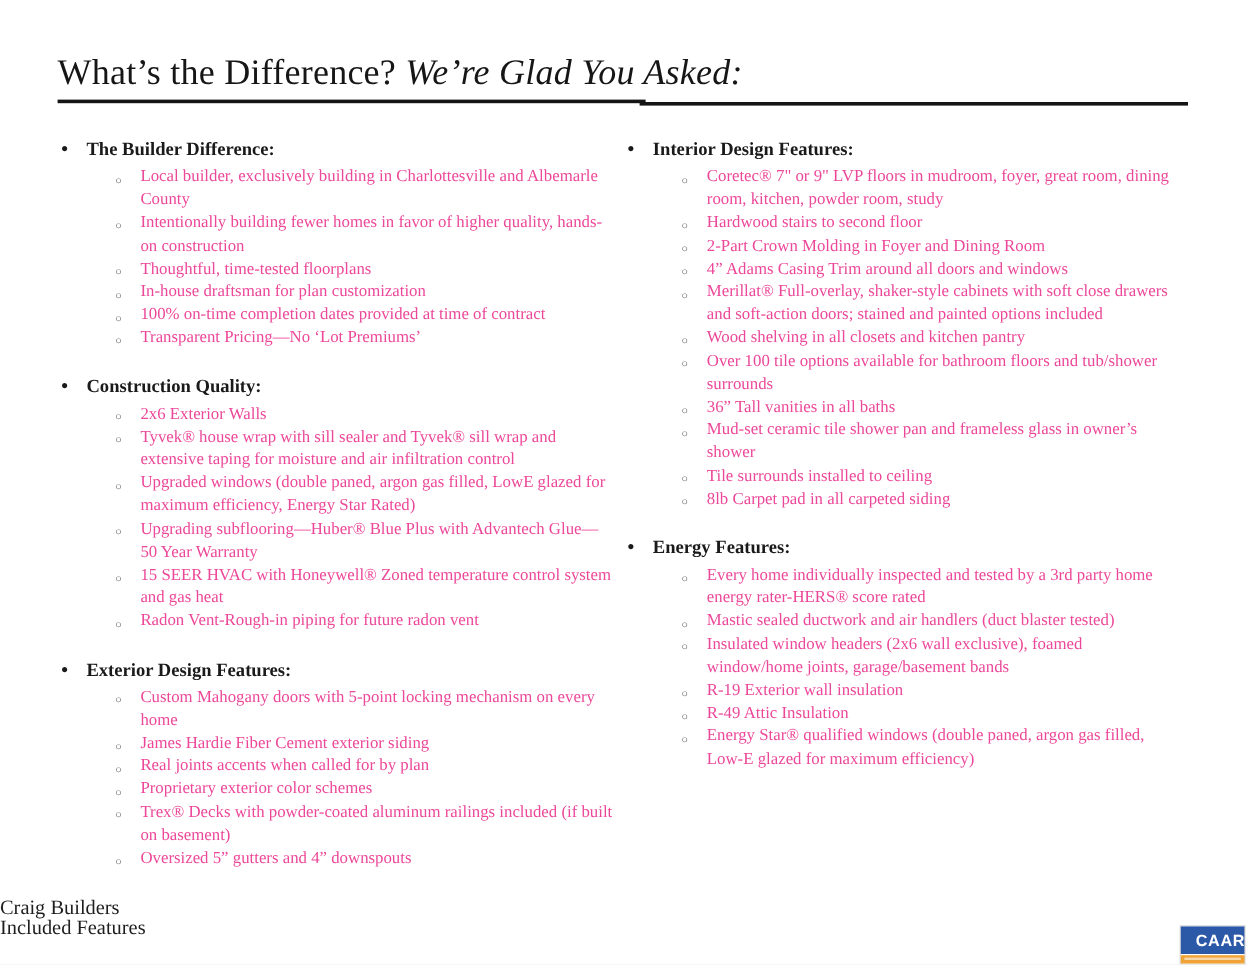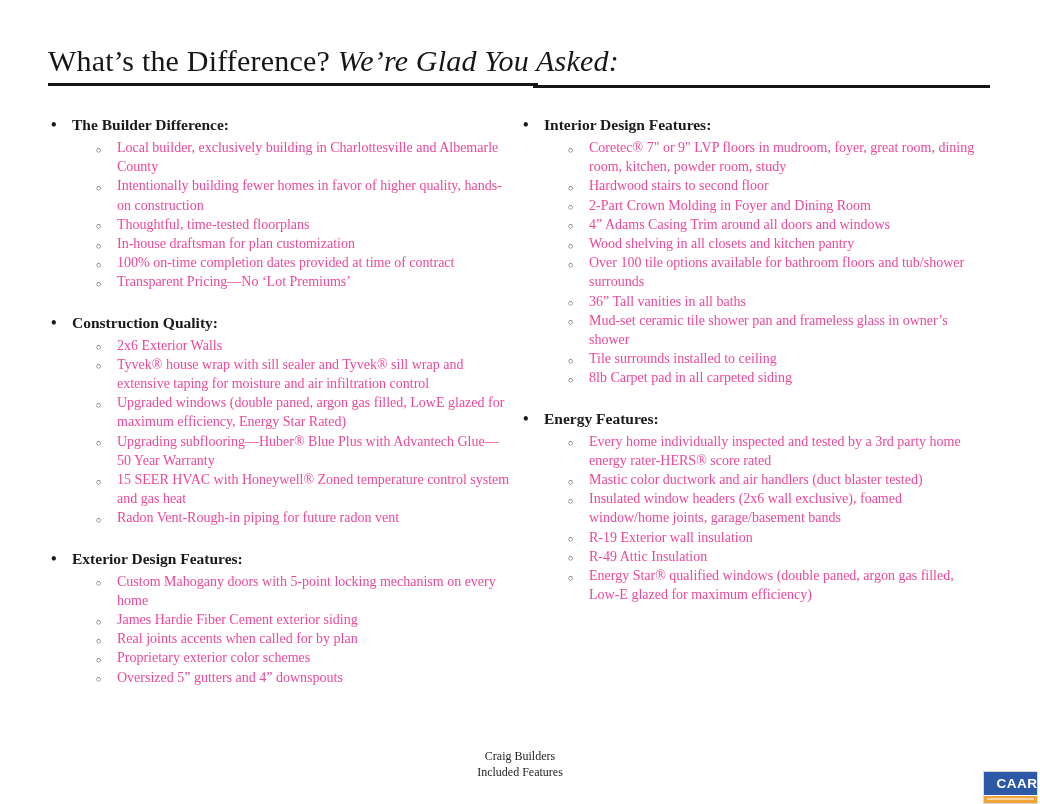--- a/index.html
+++ b/index.html
@@ -37,22 +37,22 @@
   li.sub-item{
     position:relative;padding-left:21px;margin-left:48px;max-width:395px;
     font-size:14px;line-height:19.2px;color:#ec4899;
   }
   li.sub-item::before{
     content:"\25CB";position:absolute;left:0;top:2.5px;font-size:9px;color:#333;
   }
 
   
   .doc-footer{
-    position:absolute;left:0;right:0;bottom:24px;text-align:center;
-    font-size:12px;line-height:15.5px;color:#1e1e1e;
+    position:absolute;left:0;right:0;bottom:24px;
+    font-size:17px;line-height:15.5px;color:#1e1e1e;
   }
 
   
   .caar{
     position:absolute;right:3px;bottom:1px;width:53px;height:31px;
     display:flex;flex-direction:column;box-shadow:0 0 0 1px #d9d9d9;
   }
   .caar-blue{
     flex:1 1 auto;display:flex;align-items:center;justify-content:center;
     font-family:"Liberation Sans", sans-serif;font-weight:bold;font-size:13.5px;
@@ -98,45 +98,47 @@
             <li class="sub-item">Radon Vent-Rough-in piping for future radon vent</li>
           </ul>
         </div>
         <div class="section">
           <div class="sec-heading">Exterior Design Features:</div>
           <ul class="sub-list">
             <li class="sub-item">Custom Mahogany doors with 5-point locking mechanism on every home</li>
             <li class="sub-item">James Hardie Fiber Cement exterior siding</li>
             <li class="sub-item">Real joints accents when called for by plan</li>
             <li class="sub-item">Proprietary exterior color schemes</li>
+            <li class="sub-item">Trex® Decks with powder-coated aluminum railings included (if built on basement)</li>
             <li class="sub-item">Oversized 5” gutters and 4” downspouts</li>
           </ul>
         </div>
       </div>
     <div class="col col-right">
         <div class="section">
           <div class="sec-heading">Interior Design Features:</div>
           <ul class="sub-list">
             <li class="sub-item">Coretec® 7" or 9" LVP floors in mudroom, foyer, great room, dining room, kitchen, powder room, study</li>
             <li class="sub-item">Hardwood stairs to second floor</li>
             <li class="sub-item">2-Part Crown Molding in Foyer and Dining Room</li>
             <li class="sub-item">4” Adams Casing Trim around all doors and windows</li>
+            <li class="sub-item">Merillat® Full-overlay, shaker-style cabinets with soft close drawers and soft-action doors; stained and painted options included</li>
             <li class="sub-item">Wood shelving in all closets and kitchen pantry</li>
             <li class="sub-item">Over 100 tile options available for bathroom floors and tub/shower surrounds</li>
             <li class="sub-item">36” Tall vanities in all baths</li>
             <li class="sub-item">Mud-set ceramic tile shower pan and frameless glass in owner’s shower</li>
             <li class="sub-item">Tile surrounds installed to ceiling</li>
             <li class="sub-item">8lb Carpet pad in all carpeted siding</li>
           </ul>
         </div>
         <div class="section">
           <div class="sec-heading">Energy Features:</div>
           <ul class="sub-list">
             <li class="sub-item">Every home individually inspected and tested by a 3rd party home energy rater-HERS® score rated</li>
-            <li class="sub-item">Mastic color ductwork and air handlers (duct blaster tested)</li>
+            <li class="sub-item">Mastic sealed ductwork and air handlers (duct blaster tested)</li>
             <li class="sub-item">Insulated window headers (2x6 wall exclusive), foamed window/home joints, garage/basement bands</li>
             <li class="sub-item">R-19 Exterior wall insulation</li>
             <li class="sub-item">R-49 Attic Insulation</li>
             <li class="sub-item">Energy Star® qualified windows (double paned, argon gas filled, Low-E glazed for maximum efficiency)</li>
           </ul>
         </div>
       </div>
   </main>
 
   <footer class="doc-footer">

